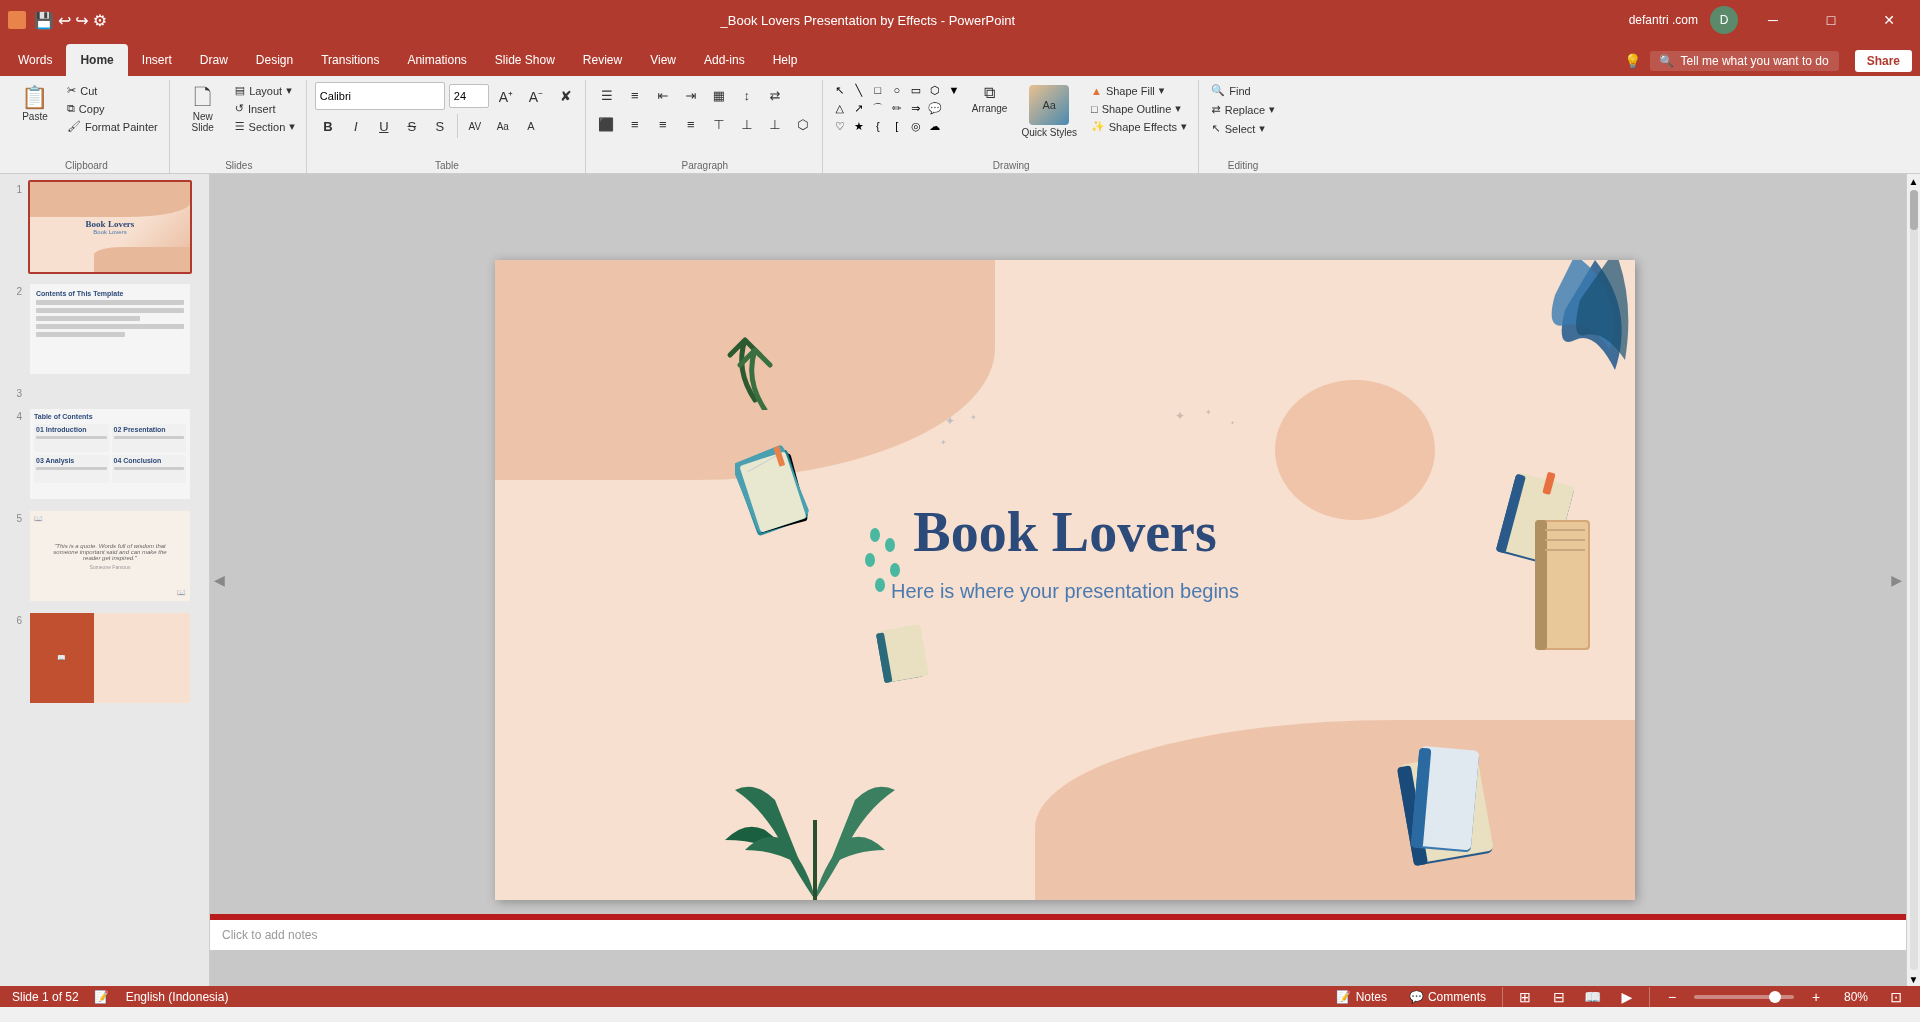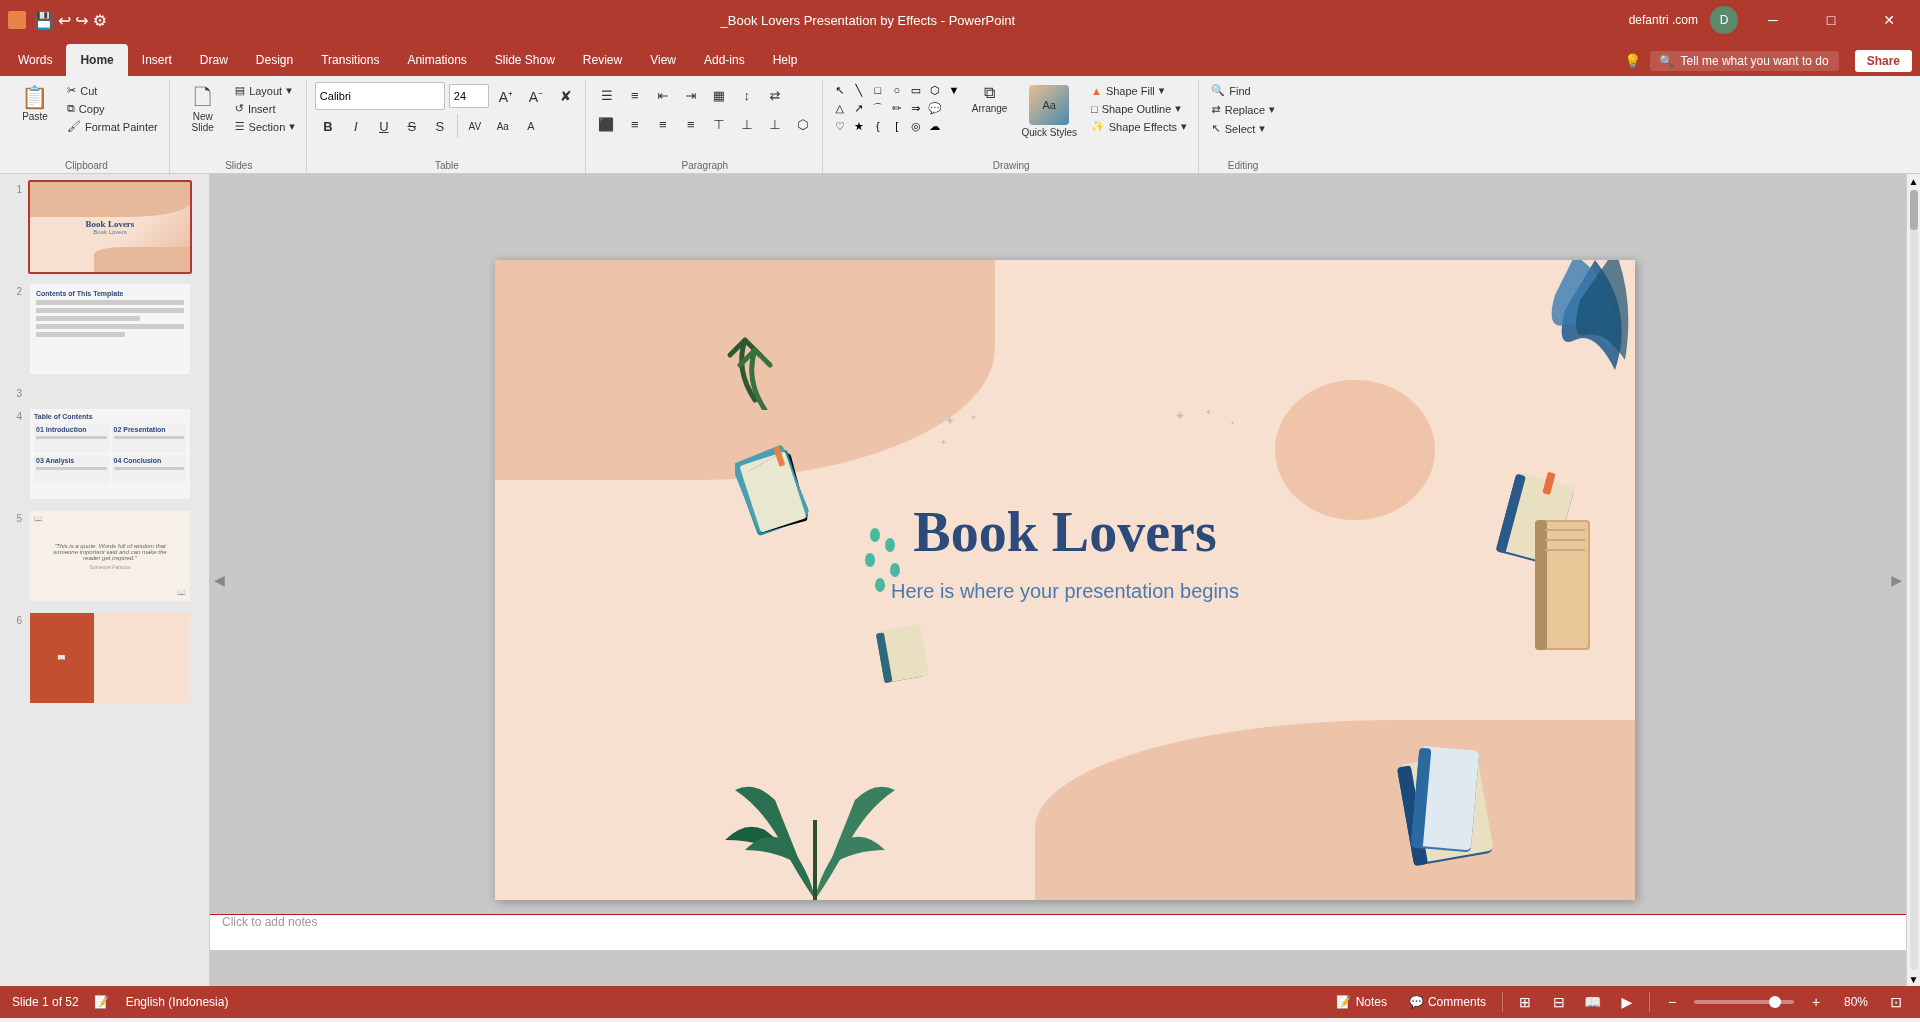--- a/index.html
+++ b/index.html
@@ -270,21 +270,21 @@
     
     #scrollbar-v {
       width: 14px;
       background: #e0e0e0;
       display: flex;
       flex-direction: column;
     }
 
     
     #statusbar {
-      height: 32px;
+      height: 21px;
       background: #b03a2e;
       display: flex;
       align-items: center;
       justify-content: space-between;
       padding: 0 12px;
       color: white;
       font-size: 12px;
     }
     #statusbar-left { display: flex; align-items: center; gap: 16px; }
     #statusbar-right { display: flex; align-items: center; gap: 10px; }
@@ -738,21 +738,21 @@
     </div>
 
     <div style="height:14px;background:#f0f0f0;border-top:1px solid #ccc;display:flex;align-items:center;position:absolute;bottom:36px;left:0;right:14px;">
       <div style="width:14px;height:14px;display:flex;align-items:center;justify-content:center;cursor:pointer;font-size:10px;">◀</div>
       <div style="flex:1;height:6px;background:#e0e0e0;margin:0 2px;border-radius:3px;position:relative;">
         <div style="width:80%;height:6px;background:#b0b0b0;border-radius:3px;"></div>
       </div>
       <div style="width:14px;height:14px;display:flex;align-items:center;justify-content:center;cursor:pointer;font-size:10px;">▶</div>
     </div>
 
-    <div style="position:absolute;bottom:36px;left:0;right:14px;height:36px;background:#fff;border-top:1px solid #b91c1c;display:flex;align-items:flex-start;padding:0 12px;font-size:12px;color:#999;">
+    <div style="position:absolute;bottom:36px;left:0;right:14px;height:36px;background:#fff;border-top:6px solid #b91c1c;display:flex;align-items:center;padding:0 12px;font-size:12px;color:#999;">
       <span>Click to add notes</span>
     </div>
 
   </div>
 
   <div id="scrollbar-v" style="position:absolute;right:0;top:174px;bottom:36px;width:14px;background:#f0f0f0;border-left:1px solid #ccc;display:flex;flex-direction:column;align-items:center;">
     <div style="width:14px;height:14px;display:flex;align-items:center;justify-content:center;cursor:pointer;font-size:10px;">▲</div>
     <div style="flex:1;width:8px;background:#e0e0e0;margin:2px;border-radius:4px;position:relative;">
       <div style="width:8px;height:40px;background:#b0b0b0;border-radius:4px;position:absolute;top:0;"></div>
     </div>

